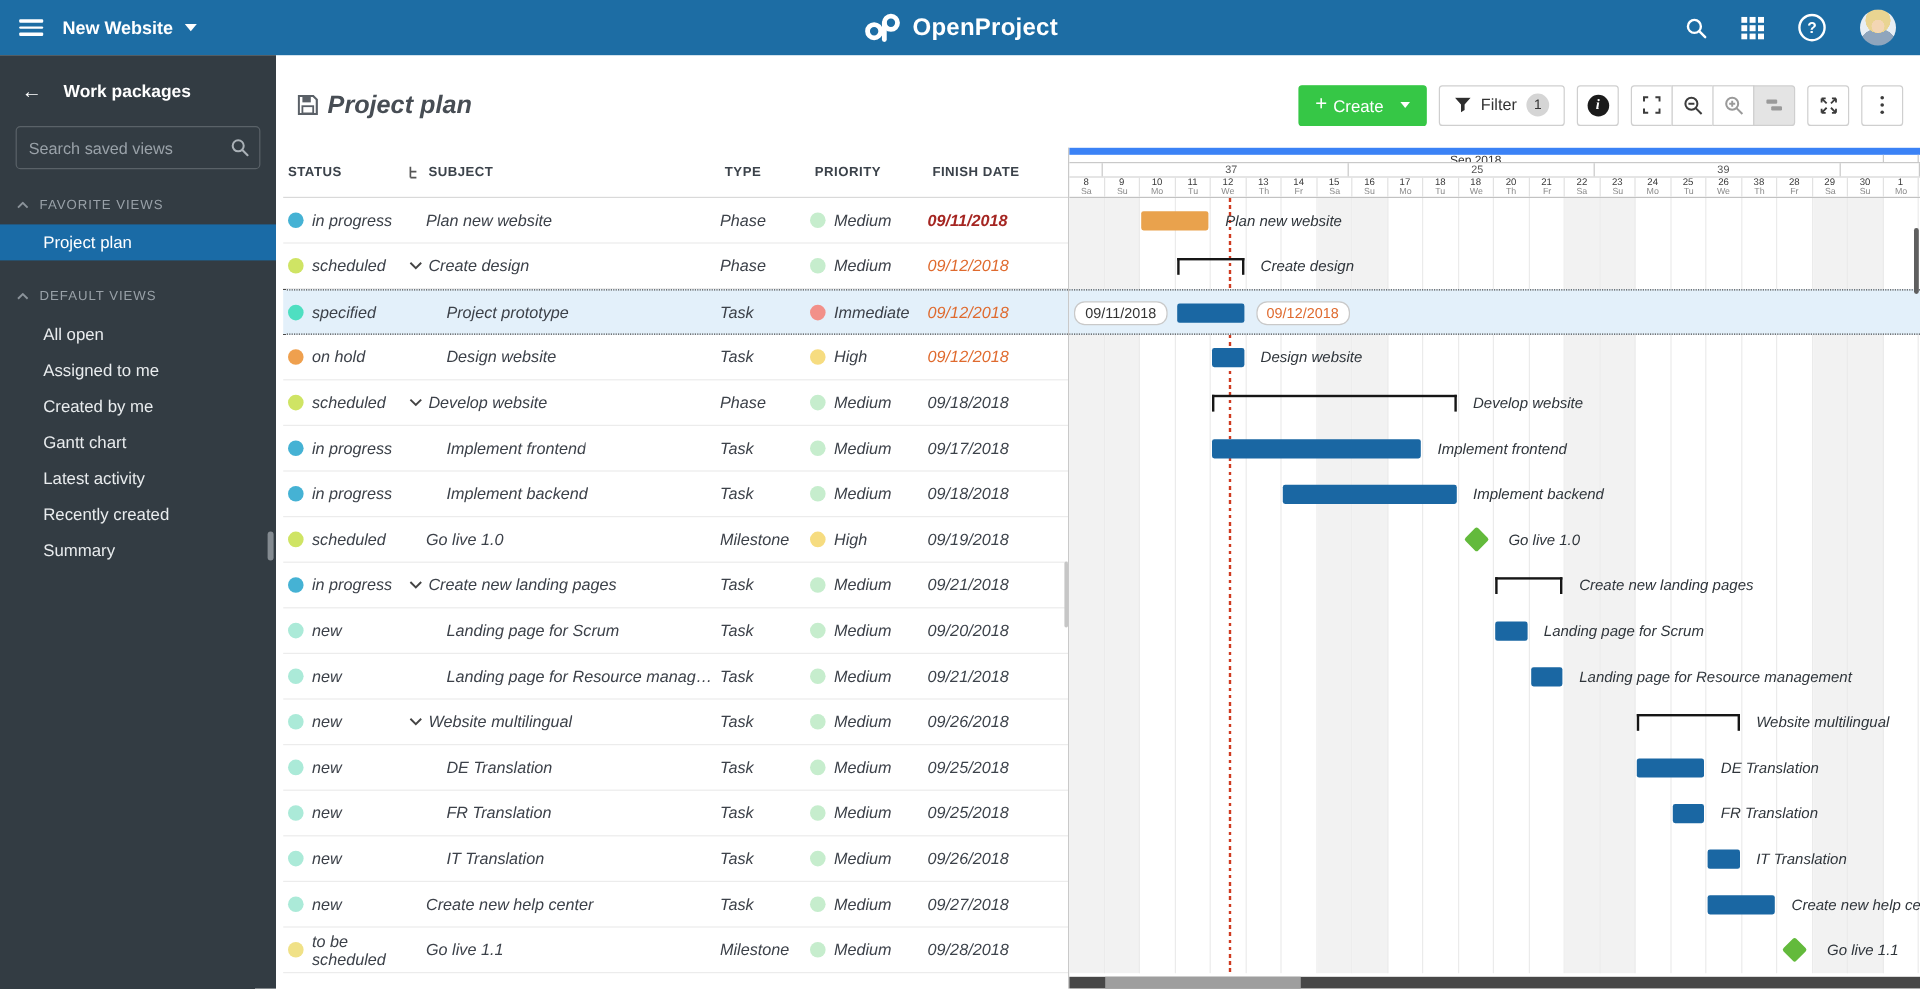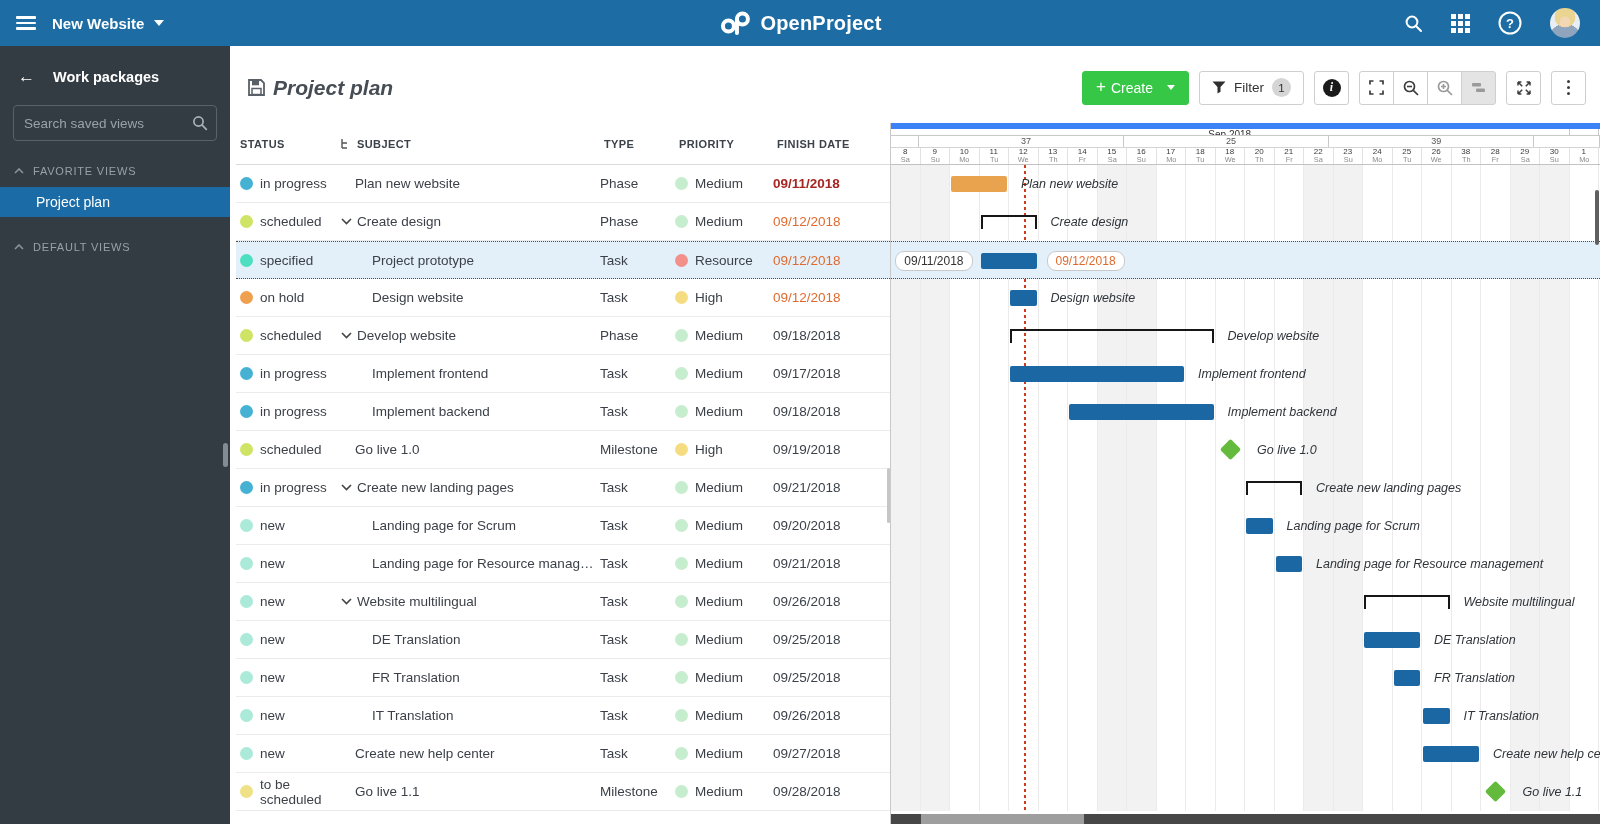--- a/index.html
+++ b/index.html
@@ -60,21 +60,21 @@
   .kebab { display:flex; flex-direction:column; gap:2.5px; }
   .kebab i { width:3.5px; height:3.5px; border-radius:50%; background:#3c3c3c; }
   
   .content { flex:1; min-width:0; display:flex; position:relative; }
   .wp-table { width:660px; flex-shrink:0; padding-left:6px; }
   .t-head { display:grid; grid-template-columns:104px 260px 75px 98px 117px; height:42px; align-items:center;
     border-bottom:1px solid #d9d9d9; font-size:11px; font-weight:700; color:#3b424a; letter-spacing:.4px; }
   .th-cell { display:flex; align-items:center; gap:6px; padding-left:4px; cursor:pointer; }
   .th-cell.subject { padding-left:0; }
   .t-row { display:grid; grid-template-columns:104px 260px 75px 98px 117px; height:38px; align-items:center;
-    border-bottom:1px solid #ececec; font-size:13.5px; color:#3c4149; cursor:pointer; }
+    border-bottom:1px solid #ececec; font-size:13.5px; color:#3c4149; cursor:pointer;font-style:italic; }
   .t-row.selected { background:#e3f0fa; border-top:1px dotted #4a4a4a; border-bottom:1px dotted #4a4a4a; }
   .cell { display:flex; align-items:center; min-width:0; }
   .cell.status { padding-left:4px; gap:7px; }
   .dot { width:13px; height:13px; border-radius:50%; flex-shrink:0; }
   .cell.subject { padding-left:15px; gap:5px; }
   .cell.subject.chev { padding-left:1px; }
   .cell.subject.ind1 { padding-left:32px; }
   .cell.subject .txt { white-space:nowrap; overflow:hidden; text-overflow:ellipsis; }
   .cell.priority { gap:7px; }
   .fin { font-size:13.5px; }
@@ -186,20 +186,29 @@
         </div>
         <div class="side-items">
           <div class="side-item sel">Project plan</div>
         </div>
         <div class="side-sec">
           <svg width="10" height="6" viewBox="0 0 10 6" fill="none" stroke="#8b939a" stroke-width="1.6">
             <path d="M1 5 L5 1 L9 5"></path>
           </svg>
           <span>DEFAULT VIEWS</span>
         </div>
+        <div class="side-items">
+          <div class="side-item">All open</div>
+          <div class="side-item">Assigned to me</div>
+          <div class="side-item">Created by me</div>
+          <div class="side-item">Gantt chart</div>
+          <div class="side-item">Latest activity</div>
+          <div class="side-item">Recently created</div>
+          <div class="side-item">Summary</div>
+        </div>
       </nav>
     <div class="side-scroll"></div>
   </aside>
 
   <div class="main">
     <div class="toolbar">
       <div class="page-title">
         <svg width="17" height="17" viewBox="0 0 17 17">
             <path d="M1 1 h12 l3 3 v12 h-15 z" fill="none" stroke="#5a6067" stroke-width="1.8"></path>
             <rect x="4" y="1.8" width="7" height="4.5" fill="#5a6067"></rect>
@@ -336,21 +345,21 @@
               <div class="cell status">
                 <span class="dot" style="background: rgb(78, 223, 193);"></span>
                 <span>specified</span>
               </div>
               <div class="cell subject ind1">
                 <span class="txt">Project prototype</span>
               </div>
               <div class="cell">Task</div>
               <div class="cell priority">
                 <span class="dot" style="background: rgb(242, 144, 137);"></span>
-                <span>Resource</span>
+                <span>Immediate</span>
               </div>
               <div class="cell">
                 <span class="fin due">09/12/2018</span>
               </div>
             </div>
             <div class="t-row">
               <div class="cell status">
                 <span class="dot" style="background: rgb(239, 160, 78);"></span>
                 <span>on hold</span>
               </div>

